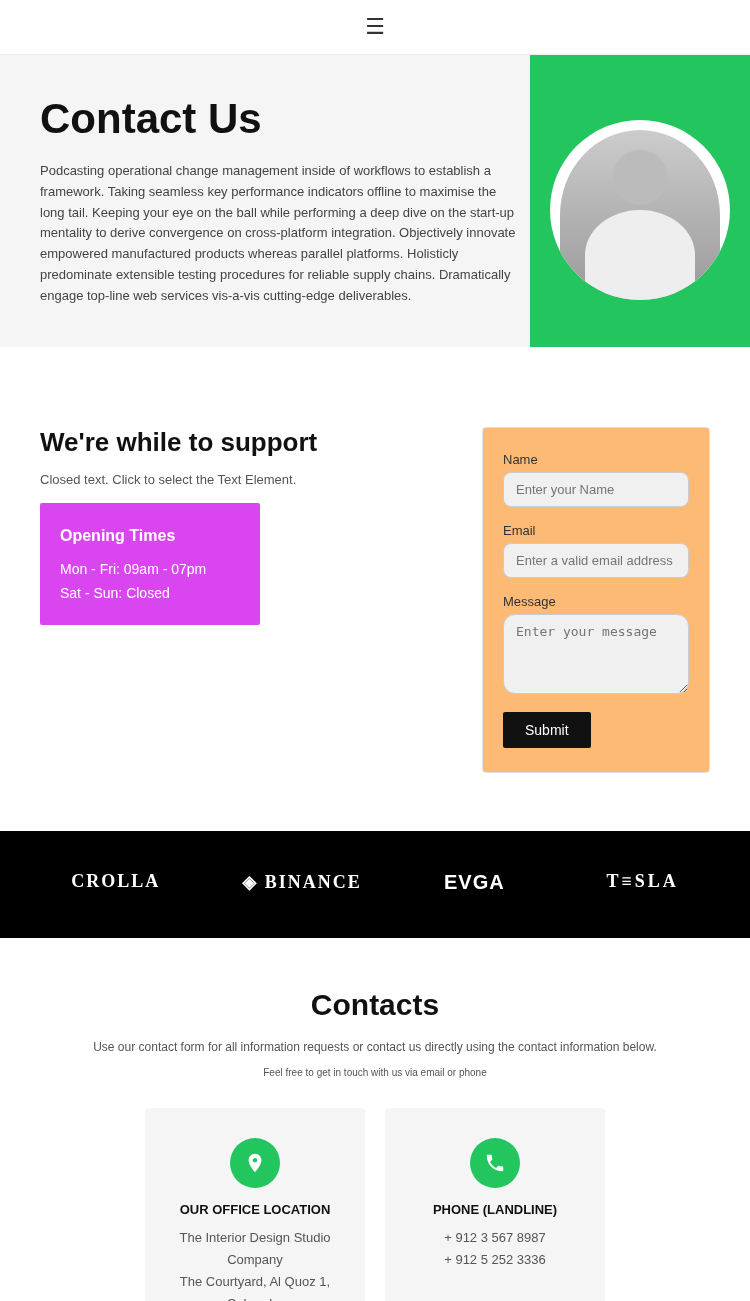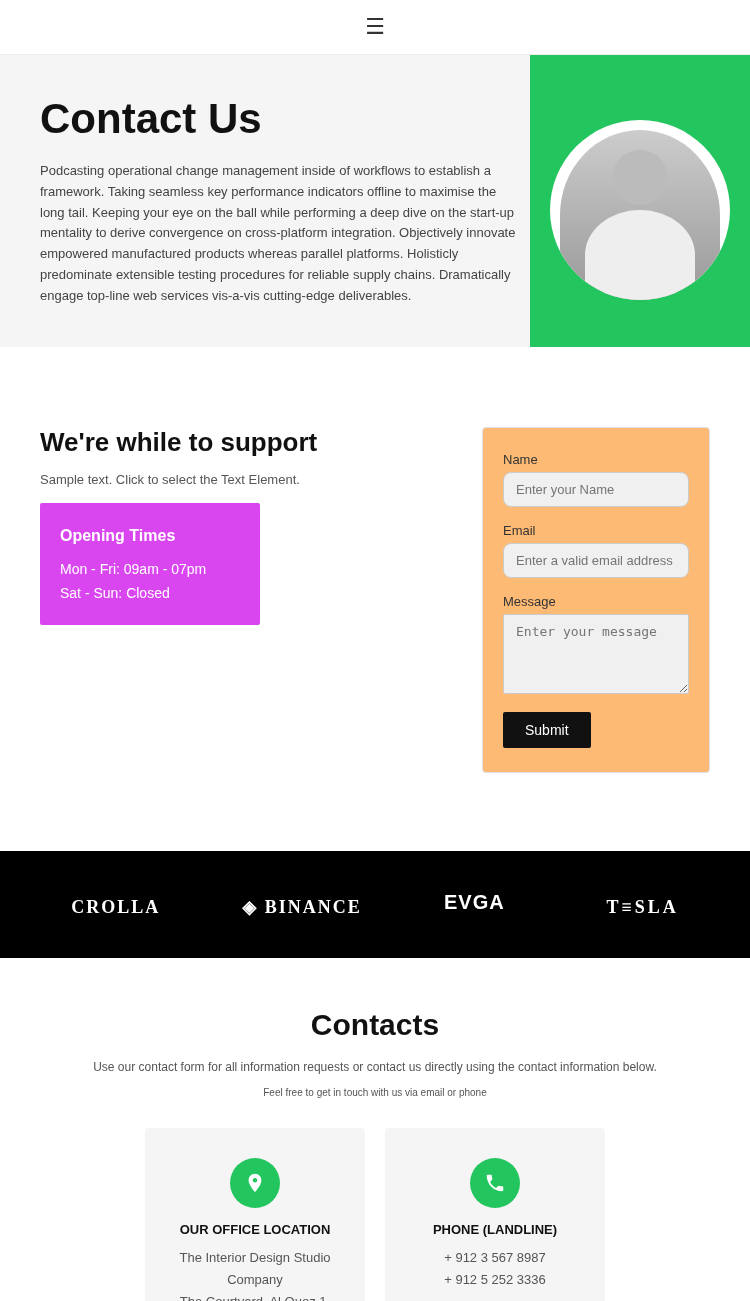--- a/index.html
+++ b/index.html
@@ -168,42 +168,42 @@
     }
     .form-textarea {
       width: 100%;
       border: 1px solid #ccc;
       background: #f0f0f0;
       padding: 9px 12px;
       font-size: 13px;
       color: #999;
       margin-bottom: 14px;
       outline: none;
-      border-radius: 2px;
+      border-radius: 12px;
       height: 80px;
       resize: vertical;
     }
     .submit-btn {
       background: #111;
       color: #fff;
       border: none;
       padding: 10px 22px;
       font-size: 14px;
       cursor: pointer;
       border-radius: 2px;
     }
 
     
     .brands {
       background: #000;
       padding: 40px 30px;
       display: flex;
-      align-items: flex-end;
+      align-items: flex-start;
       justify-content: space-around;
-      margin-top: 48px;
+      margin-top: 28px;
     }
     .brand-logo {
       color: #fff;
       font-size: 18px;
       font-weight: 900;
       letter-spacing: 2px;
       font-family: serif;
     }
 
     
@@ -286,21 +286,21 @@
       <div class="hero-person"></div>
     </div>
   </div>
 </section>
 
 <div class="spacer"></div>
 
 <section class="support-section">
   <div class="support-left">
     <h2 class="support-title">We're while to support</h2>
-    <p class="support-sample">Sample text. Click to select the Text Element.</p>
+    <p class="support-sample">Closed text. Click to select the Text Element.</p>
     <div class="opening-box">
       <div class="opening-title">Opening Times</div>
       <div class="opening-time">Mon - Fri: 09am - 07pm</div>
       <div class="opening-weekend">Sat - Sun: Closed</div>
     </div>
   </div>
   <div class="support-right">
     <label class="form-label">Name</label>
     <input class="form-input" type="text" placeholder="Enter your Name" style="">
 

